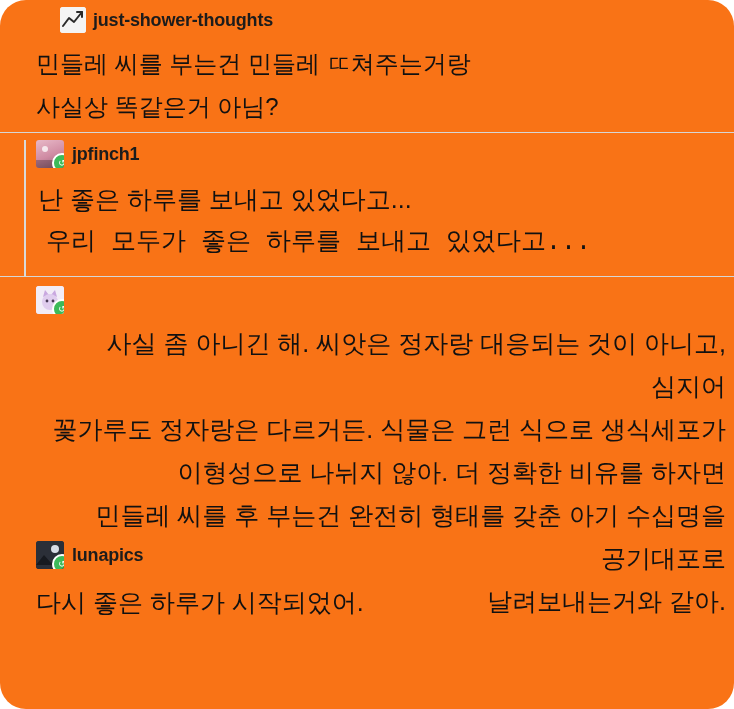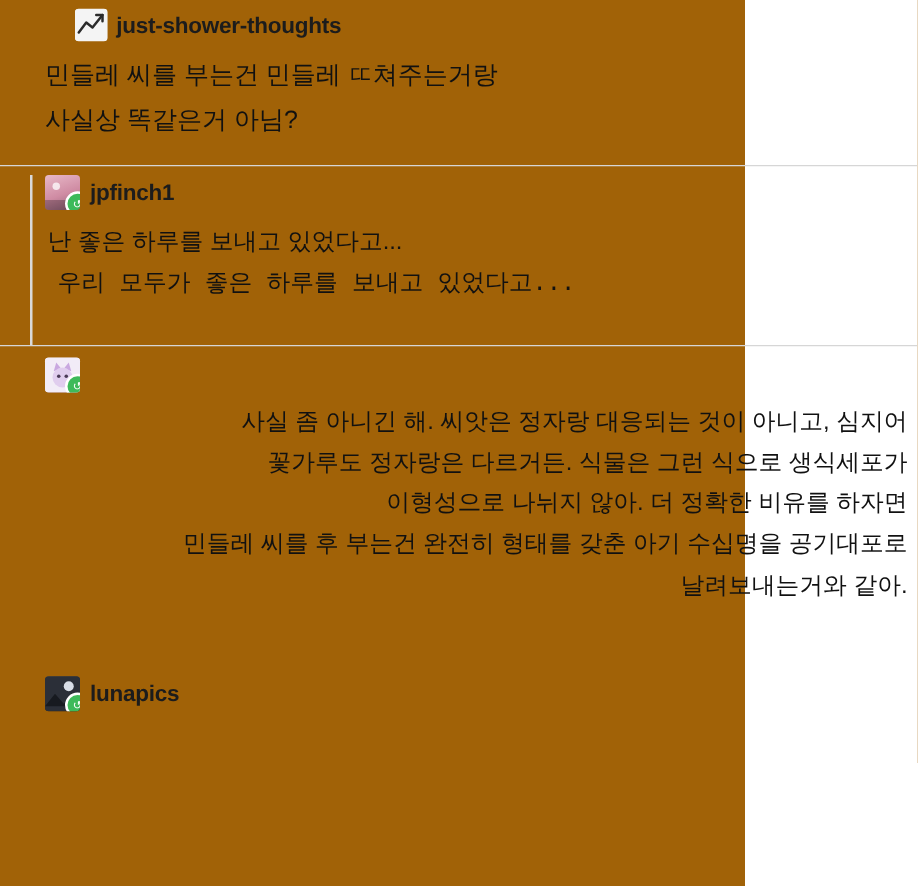--- a/index.html
+++ b/index.html
@@ -9,23 +9,24 @@
   }
   body {
     width: 734px;
     height: 709px;
     font-family: "Liberation Sans", sans-serif;
     color: #1a1a1a;
     overflow: hidden;
   }
   .page {
     position: relative;
-    width: 596px;
+    width: 734px;
     height: 709px;
-    background: #a16207;
+    background: #f97316;
+    border-radius: 26px;
   }
 
   
   .post {
     position: relative;
   }
   .post-header {
     display: flex;
     align-items: center;
     gap: 7px;
@@ -59,21 +60,21 @@
     display: flex;
     align-items: center;
     justify-content: center;
     color: #ffffff;
     font-size: 9px;
     line-height: 1;
     z-index: 3;
   }
 
   .body-text {
-    font-size: 19px;
+    font-size: 25px;
     line-height: 1.72;
     color: #111111;
     white-space: pre-wrap;
     word-break: keep-all;
   }
 
   
   .op {
     position: absolute;
     left: 0;
@@ -91,21 +92,21 @@
     border-radius: 3px;
     position: relative;
     overflow: hidden;
   }
   .op-avatar svg { display:block; }
   .op-body {
     padding: 10px 0 0 36px;
     width: 640px;
   }
   .op-body .body-text {
-    font-size: 20px;
+    font-size: 24px;
     line-height: 1.78;
   }
 
   .divider {
     position: absolute;
     left: 0;
     width: 734px;
     height: 1px;
     background: #d6d6d6;
   }
@@ -231,15 +232,18 @@
       <div class="avatar av-dark">
         <svg width="28" height="28" viewBox="0 0 28 28" aria-hidden="true">
           <rect width="28" height="28" fill="#2b2f38"></rect>
           <circle cx="19" cy="8" r="4" fill="#d8dde6"></circle>
           <path d="M0 24 L8 14 L15 22 L21 17 L28 24 Z" fill="#171a20"></path>
         </svg>
         <div class="reblog-badge">↺</div>
       </div>
       <span class="username">lunapics</span>
     </div>
+    <div class="reply-body r3-body">
+      <div class="body-text line">다시 좋은 하루가 시작되었어.</div>
+    </div>
   </div>
 
 </div>
 
 </body></html>

